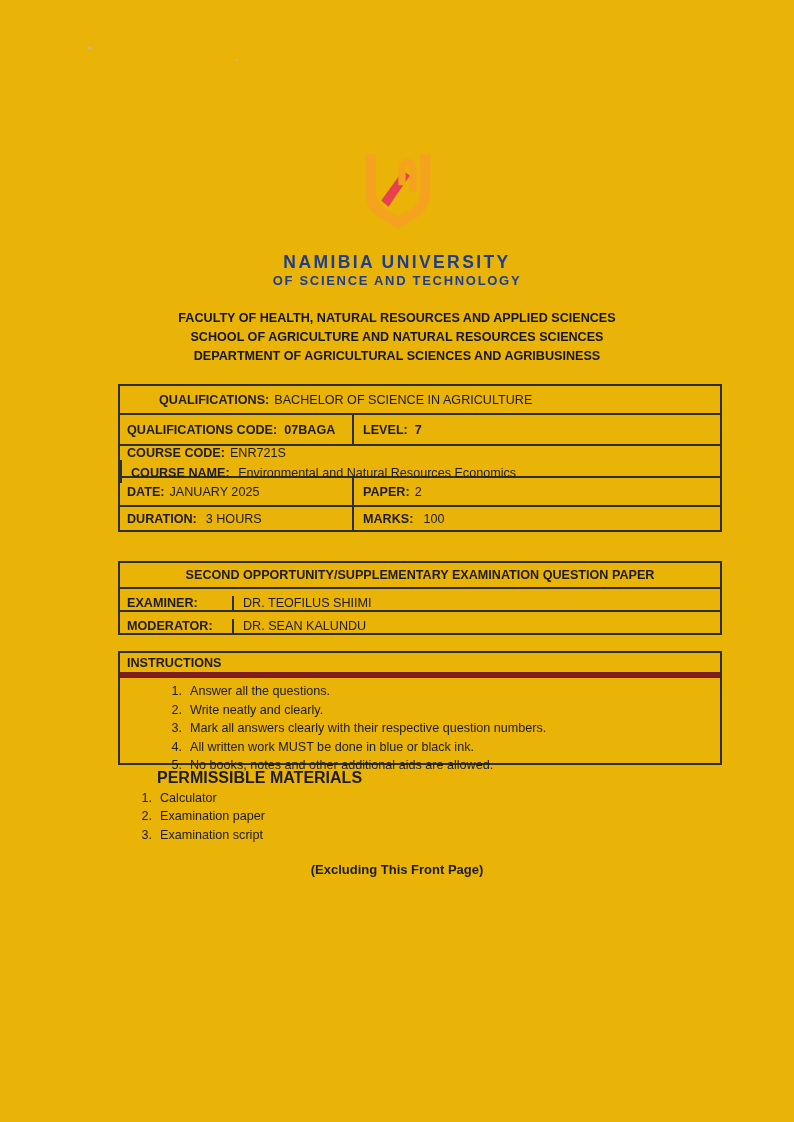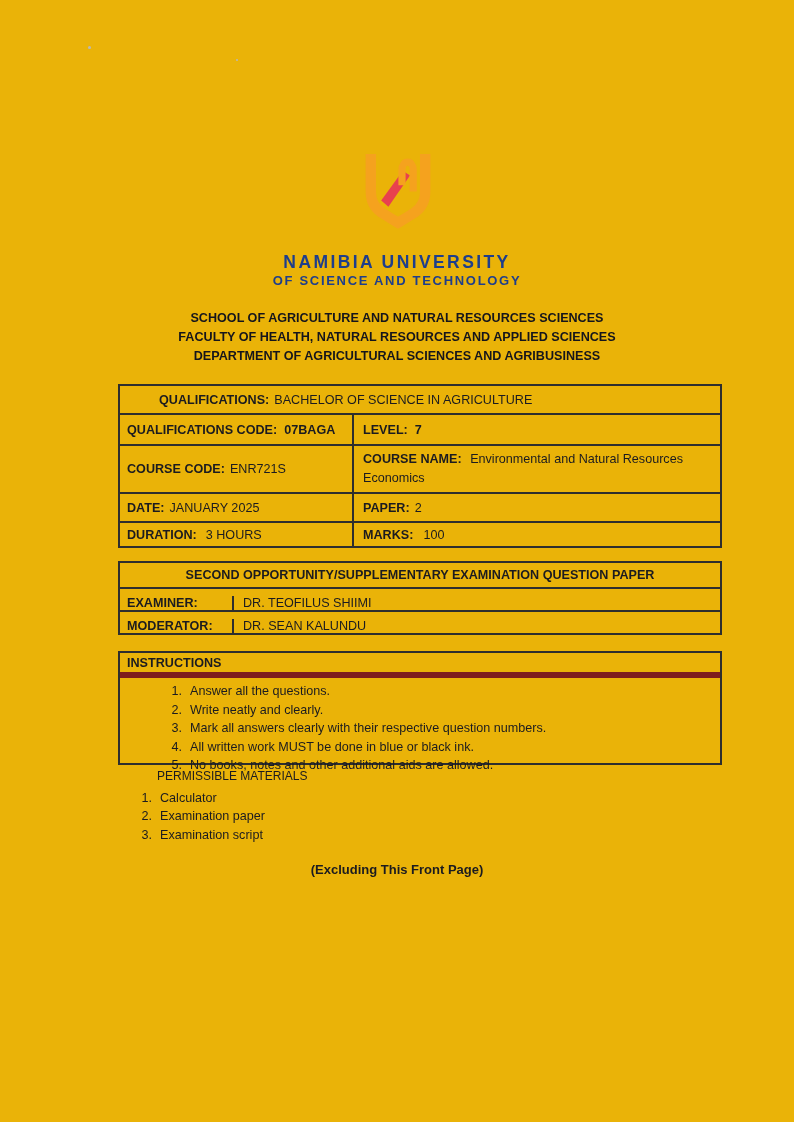--- a/index.html
+++ b/index.html
@@ -49,21 +49,21 @@
   .lbl{font-weight:bold;white-space:nowrap;}
   .val{margin-left:5px;}
   .val.b{font-weight:bold;margin-left:7px;}
   .wrapcell{display:block;padding-top:4px;line-height:19px;}
   .wrapcell .lbl{white-space:nowrap;}
 
   
   .course{top:384px;}
   .course .r1{height:27px;padding-left:32px;}
   .course .r2{height:31px;}
-  .course .r3{height:48px;}
+  .course .r3{height:32px;flex-direction:column;}
   .course .r4{height:29px;}
   .course .r5{height:25px;}
   .course .c1{width:232px;flex:none;}
   .course .c2{flex:1;}
 
   
   .exam{top:561px;}
   .exam .hrow{height:24px;justify-content:center;font-weight:bold;display:flex;align-items:center;text-align:center;}
   .exam .r{height:23px;align-items:flex-end;}
   .exam .c1{width:112px;flex:none;}
@@ -71,21 +71,21 @@
 
   
   .instructions{top:651px;height:114px;}
   .instructions .titlerow{height:19px;display:flex;align-items:center;border-bottom:6px solid #7f1d1d;padding-left:7px;font-weight:bold;}
   .ilist{padding-top:4px;}
   .iitem{display:flex;line-height:18.6px;}
   .inum{width:62px;text-align:right;flex:none;}
   .itext{padding-left:8px;}
 
   
-  .perm-title{position:absolute;left:117px;top:769px;font-weight:normal;font-size:12px;padding-left:40px;}
+  .perm-title{position:absolute;left:117px;top:769px;font-weight:bold;font-size:16px;padding-left:40px;}
   .perm-list{position:absolute;left:118px;top:789px;font-size:12.6px;}
   .pitem{display:flex;line-height:18.4px;}
   .pnum{width:34px;text-align:right;flex:none;}
   .ptext{padding-left:8px;}
 
   
   .footer1{position:absolute;left:0;top:844px;width:794px;text-align:center;font-weight:bold;font-size:13px;}
   .footer2{position:absolute;left:0;top:862px;width:794px;text-align:center;font-weight:bold;font-size:13px;}
 </style>
 </head>
@@ -100,22 +100,22 @@
     <svg viewBox="0 0 100 100" width="80" height="84">
       <polygon points="29,63 56,26 65,32 38,71" fill="#E8414E"></polygon>
       <path d="M16,5 V52 Q16,69 29,78 Q40,85 50,91 Q60,85 71,78 Q84,69 84,52 V5" fill="none" stroke="#F5A21E" stroke-width="13"></path>
       <path d="M55,44 V25 C55,12 69,12 69,25 V52" fill="none" stroke="#F5A21E" stroke-width="9"></path>
     </svg>
   </div>
   <div class="wordmark1">NAMIBIA UNIVERSITY</div>
   <div class="wordmark2">OF SCIENCE AND TECHNOLOGY</div>
 
   <div class="faculty">
+    <div>FACULTY OF HEALTH, NATURAL RESOURCES AND APPLIED SCIENCES</div>
     <div>SCHOOL OF AGRICULTURE AND NATURAL RESOURCES SCIENCES</div>
-    <div>FACULTY OF HEALTH, NATURAL RESOURCES AND APPLIED SCIENCES</div>
     <div>DEPARTMENT OF AGRICULTURAL SCIENCES AND AGRIBUSINESS</div>
   </div>
 
   <div class="tbl course">
     <div class="trow r1">
       <div class="cell" style="flex:1">
         <span class="lbl">QUALIFICATIONS:</span>
         <span class="val">BACHELOR OF SCIENCE IN AGRICULTURE</span>
       </div>
     </div>

